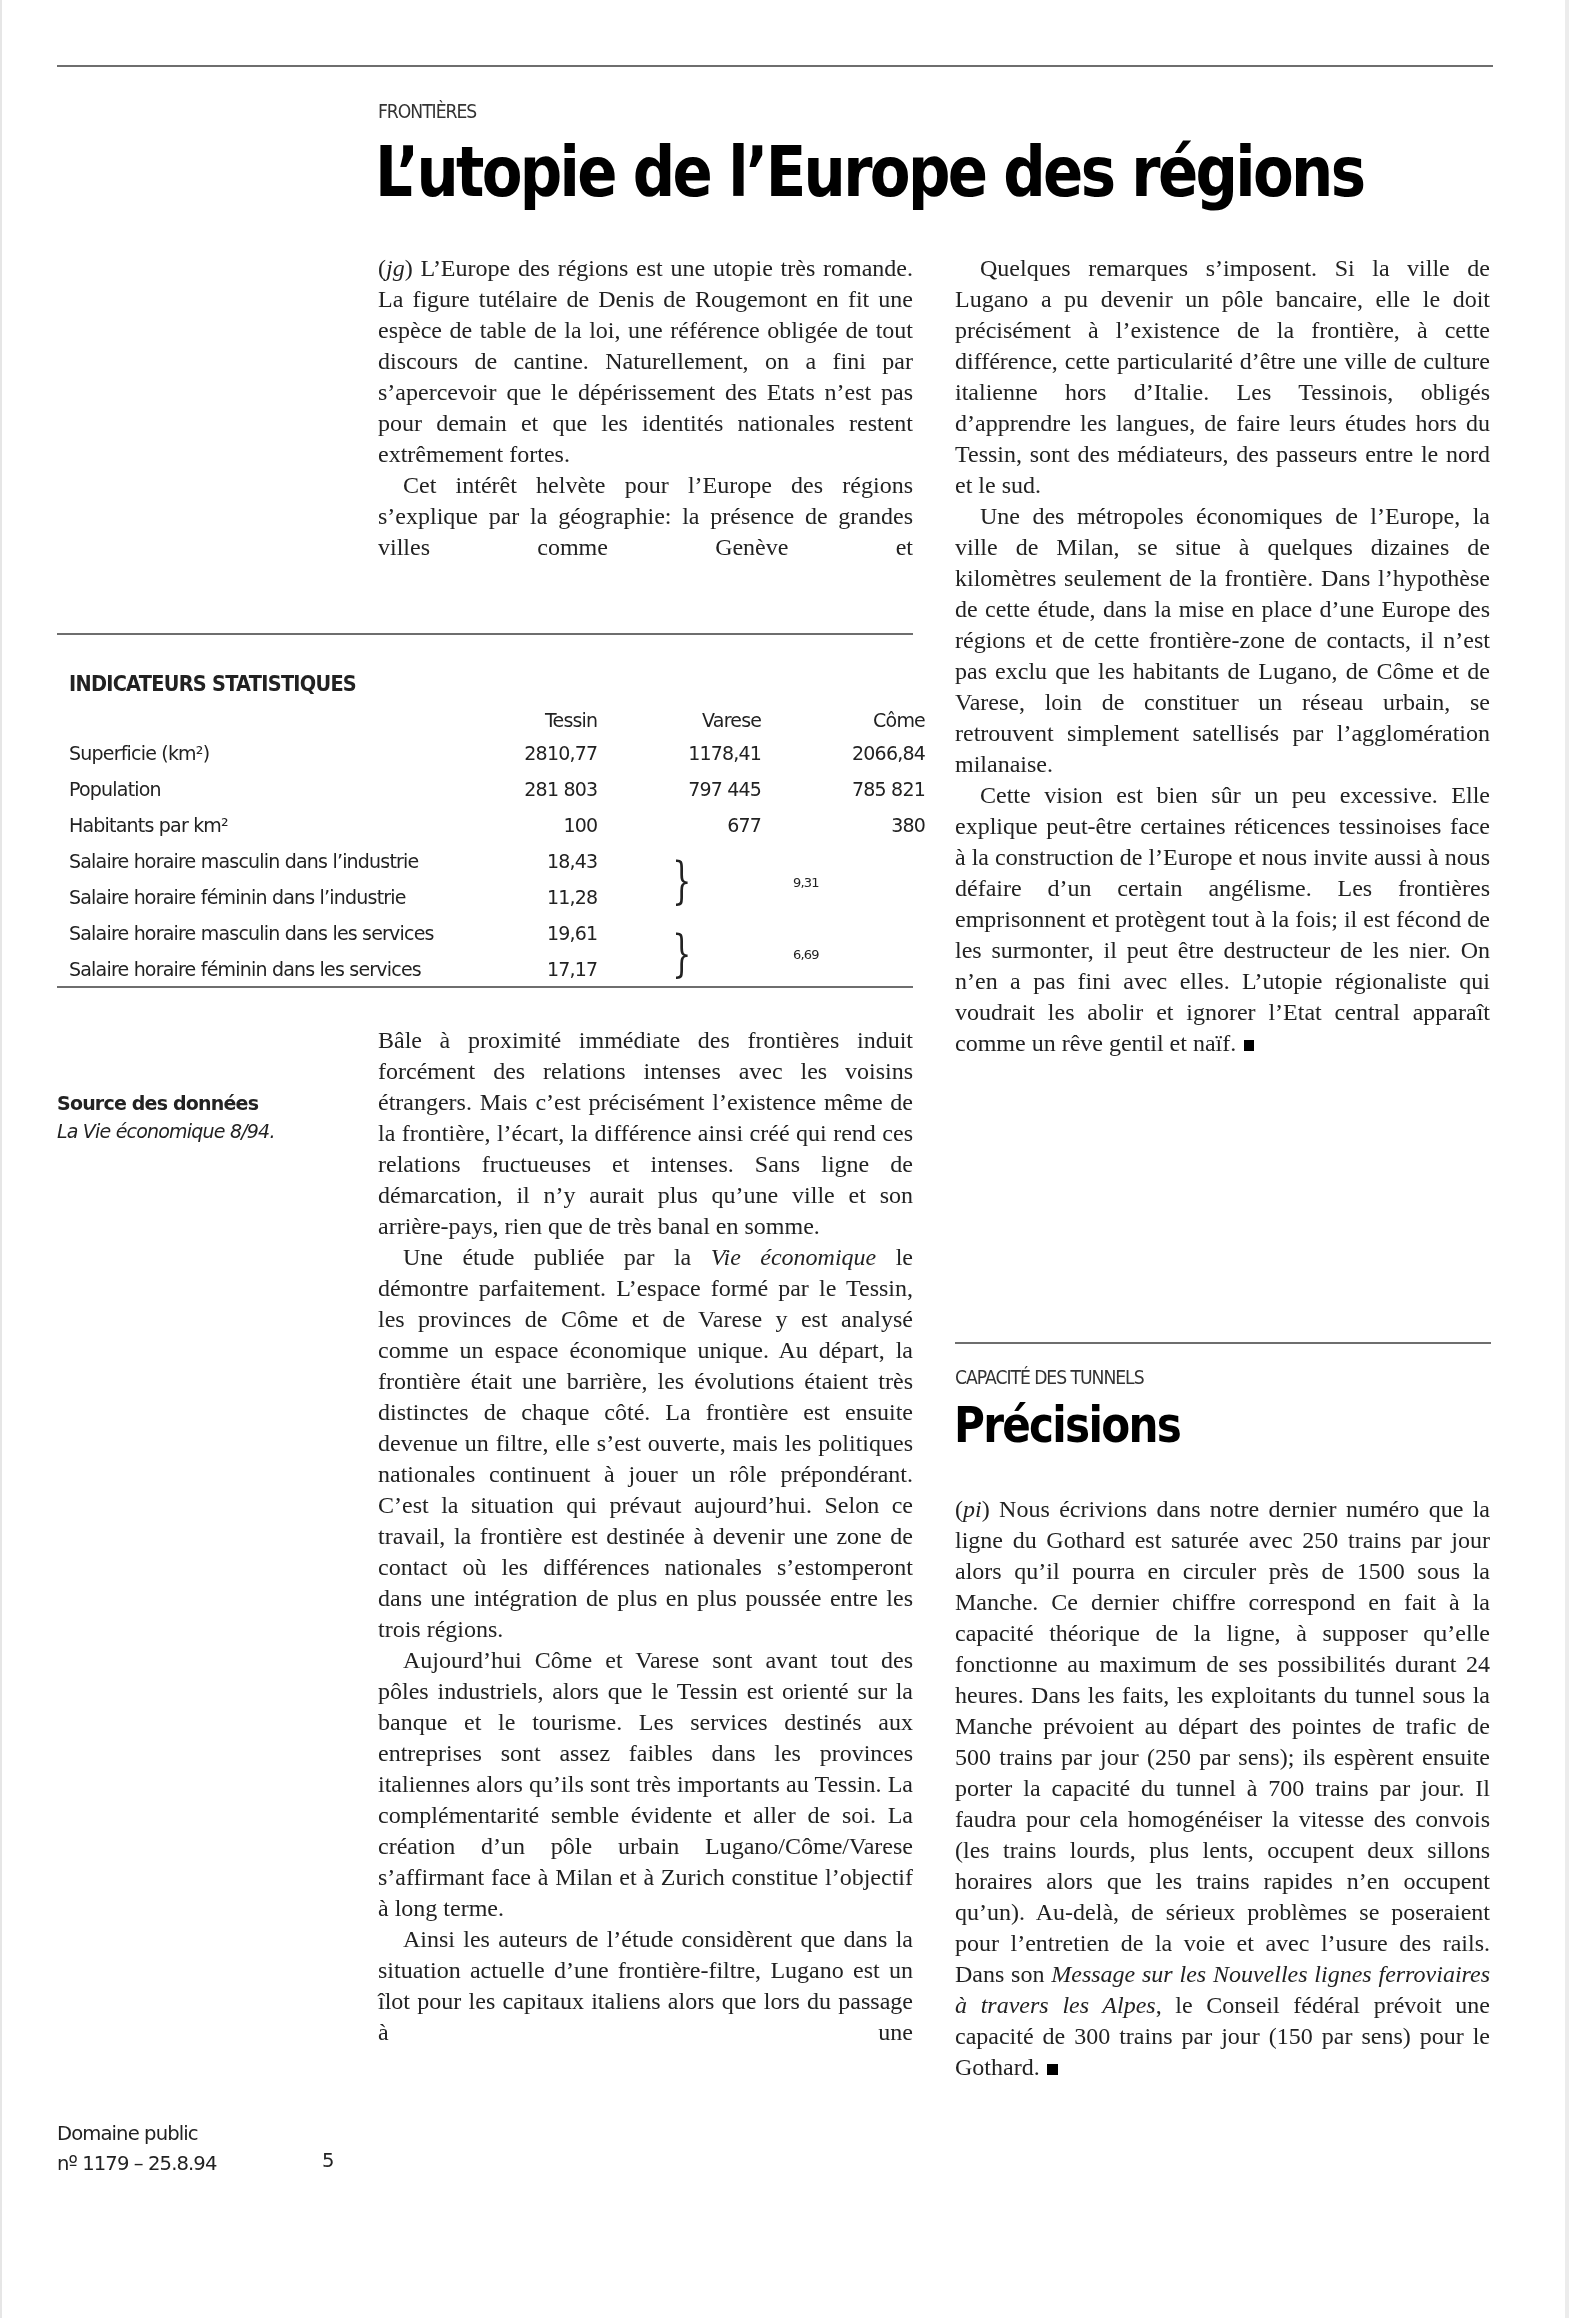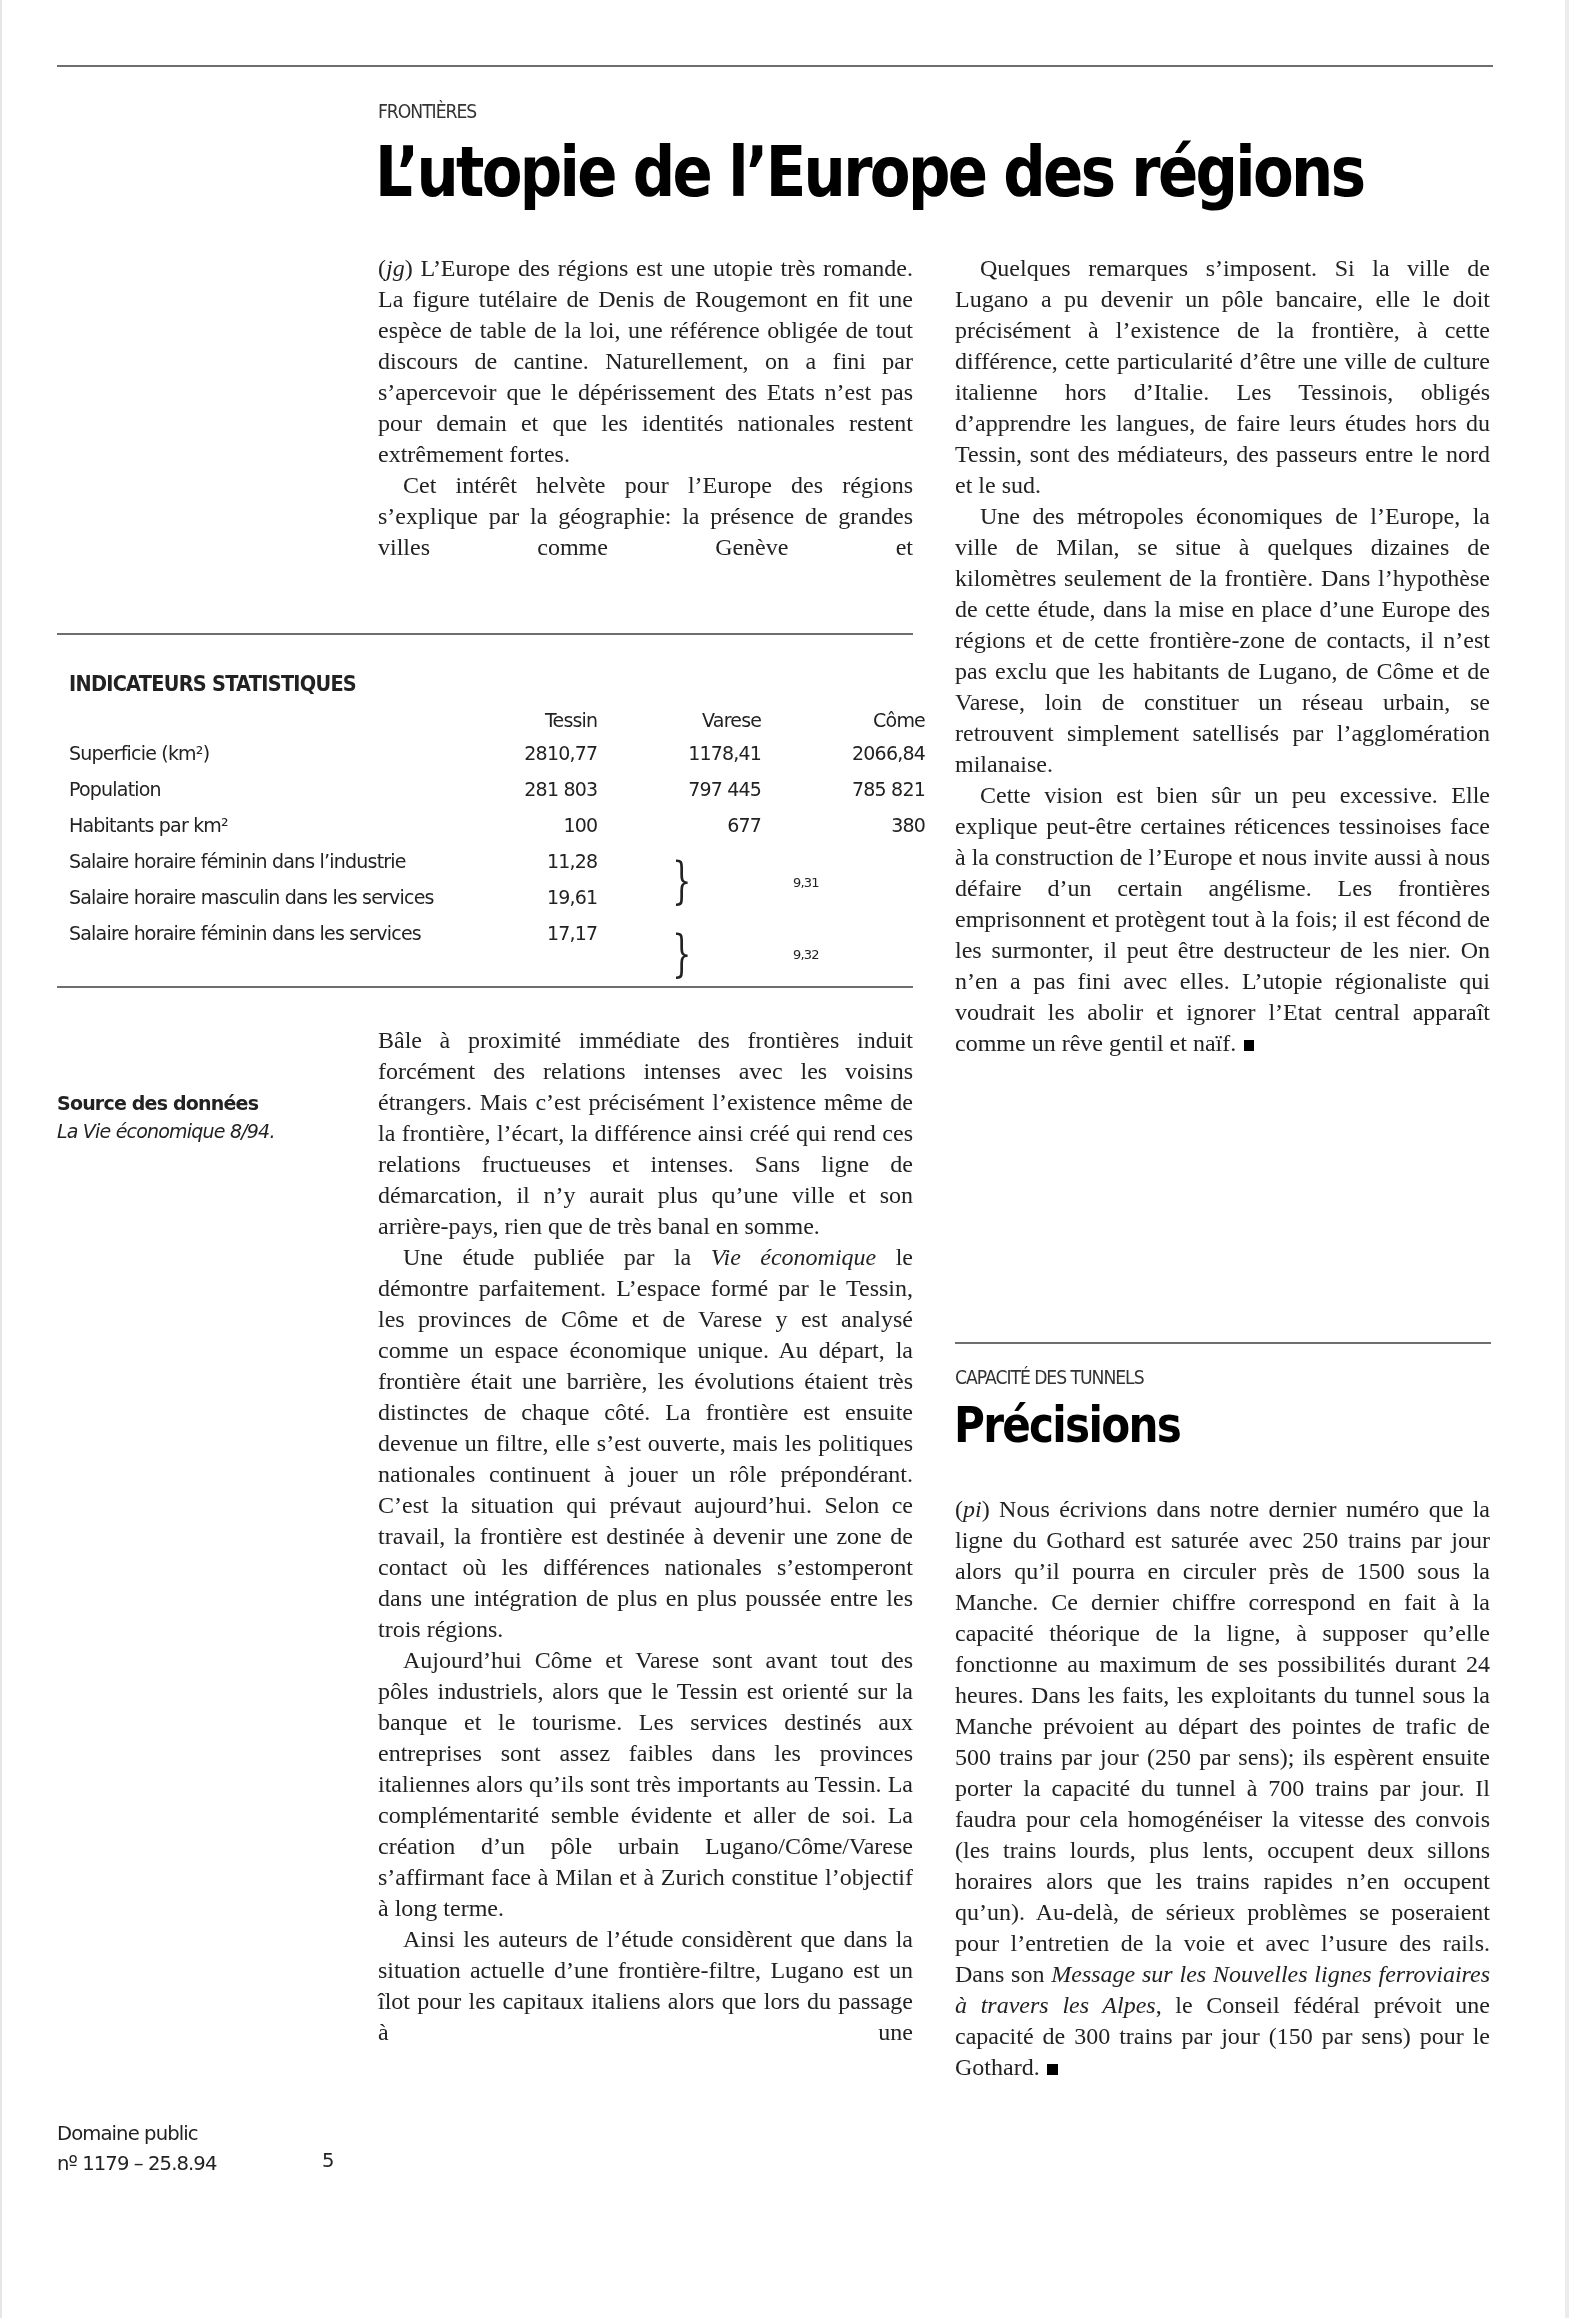--- a/index.html
+++ b/index.html
@@ -69,20 +69,26 @@
       <td class="num">797 445</td>
       <td class="num">785 821</td>
     </tr>
     <tr>
       <td class="lbl">Habitants par km²</td>
       <td class="num-t">100</td>
       <td class="num">677</td>
       <td class="num">380</td>
     </tr>
     <tr>
+      <td class="lbl">Salaire horaire masculin dans l’industrie</td>
+      <td class="num-t">18,43</td>
+      <td class="num"></td>
+          <td class="num"></td>
+    </tr>
+    <tr>
       <td class="lbl">Salaire horaire féminin dans l’industrie</td>
       <td class="num-t">11,28</td>
       <td class="num"></td>
           <td class="num"></td>
     </tr>
     <tr>
       <td class="lbl">Salaire horaire masculin dans les services</td>
       <td class="num-t">19,61</td>
       <td class="num"></td>
           <td class="num"></td>
@@ -91,21 +97,21 @@
       <td class="lbl">Salaire horaire féminin dans les services</td>
       <td class="num-t">17,17</td>
       <td class="num"></td>
           <td class="num"></td>
     </tr>
   </tbody>
     </table>
   <span class="brace" style="left:597px; top:184px;">}</span>
   <span class="brace" style="left:597px; top:257px;">}</span>
   <span class="merged" style="left:724px; top:203px;">9,31</span>
-  <span class="merged" style="left:724px; top:275px;">9,32</span>
+  <span class="merged" style="left:724px; top:275px;">6,69</span>
 </div>
 <div class="rule" style="left:57px; top:986px; width:856px;"></div>
 
 <div class="source">
   <div class="h">Source des données</div>
   <div class="v">La Vie économique 8/94.</div>
 </div>
 
 <div class="col" style="left:378px; top:1025px; width:535px;">
   <p>Bâle à proximité immédiate des frontières induit forcément des relations intenses avec les voisins étrangers. Mais c’est précisément l’existence même de la frontière, l’écart, la différence ainsi créé qui rend ces relations fructueuses et intenses. Sans ligne de démarcation, il n’y aurait plus qu’une ville et son arrière-pays, rien que de très banal en somme.</p>

